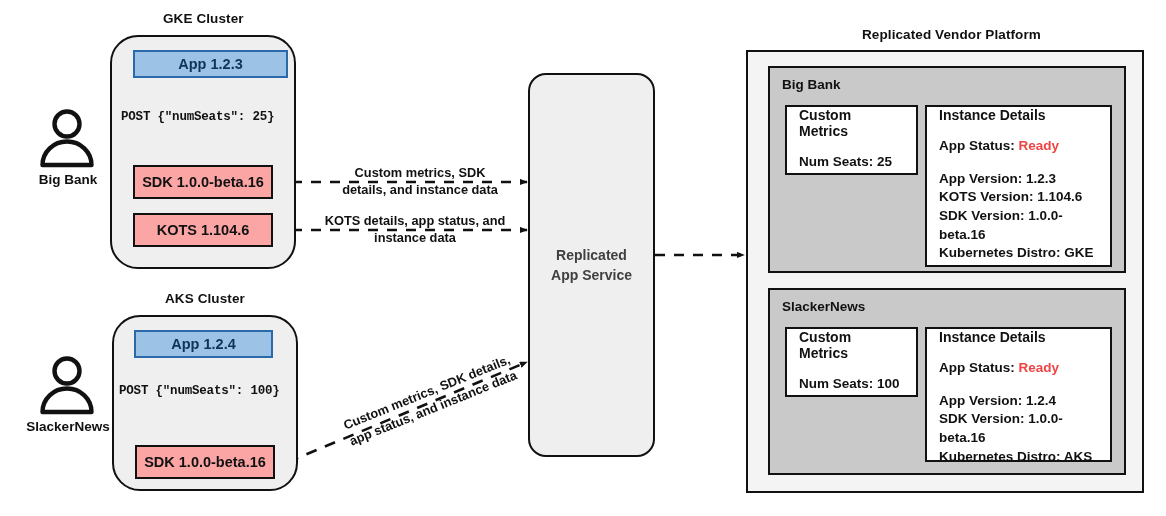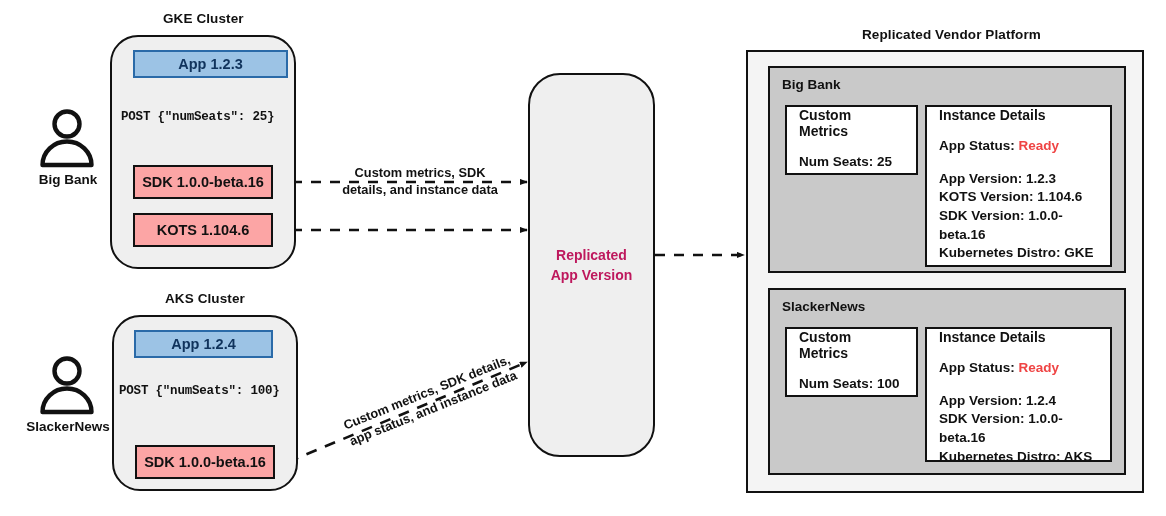--- a/index.html
+++ b/index.html
@@ -20,23 +20,23 @@
        font-weight:bold;font-size:14.5px;color:#111;}
   .appbox{background:#9cc3e5;border:2.5px solid #2a6aa8;color:#10335c;
           font-size:14.5px;}
 
   .mono{position:absolute;font-family:"Liberation Mono",monospace;
         font-size:12.5px;font-weight:bold;color:#111;white-space:nowrap;
         letter-spacing:-0.2px;}
 
   
   .service{position:absolute;background:#efefef;border:2.5px solid #111;
-           border-radius:32px;box-sizing:border-box;display:flex;
+           border-radius:18px;box-sizing:border-box;display:flex;
            align-items:center;justify-content:center;text-align:center;
-           font-weight:bold;font-size:14px;line-height:1.45;color:#be185d;}
+           font-weight:bold;font-size:14px;line-height:1.45;color:#404040;}
 
   
   .vp-outer{position:absolute;background:#f4f4f4;border:2.5px solid #111;
             box-sizing:border-box;}
   .vp-inner{position:absolute;background:#c9c9c9;border:2.5px solid #111;
             box-sizing:border-box;}
   .vp-inner-title{position:absolute;font-weight:bold;font-size:13.5px;color:#111;}
   .card{position:absolute;background:#fff;border:2.5px solid #111;
         box-sizing:border-box;padding:0 12px;}
   .card h4{margin:0 0 14px 0;font-size:14px;font-weight:bold;color:#111;}
@@ -114,27 +114,28 @@
   <div class="cluster" style="left:112px;top:315px;width:186px;height:176px;"></div>
 
   <div class="box appbox" style="left:134px;top:330px;width:139px;height:28px;">App 1.2.4</div>
 
   <div class="mono" style="left:119px;top:384px;">POST {"numSeats": 100}</div>
 
   <div class="box" style="left:135px;top:445px;width:140px;height:34px;">SDK 1.0.0-beta.16</div>
 
   <div class="edge-lbl" style="left:332px;top:164px;width:176px;">Custom metrics, SDK details, and instance data</div>
 
+  <div class="edge-lbl" style="left:318px;top:212px;width:194px;">KOTS details, app status, and instance data</div>
 
   <div class="edge-lbl rot" style="left:337px;top:383px;width:186px;transform:rotate(-22deg);">Custom metrics, SDK details, app status, and instance data</div>
 
   <div class="service" style="left:528px;top:73px;width:127px;height:384px;">
     <div>
       <span>Replicated</span><br>
-      <span>App Version</span>
+      <span>App Service</span>
     </div>
   </div>
 
   <div class="lbl" style="left:862px;top:27px;">Replicated Vendor Platform</div>
 
   <div class="vp-outer" style="left:746px;top:50px;width:398px;height:443px;"></div>
 
   <div class="vp-inner" style="left:768px;top:66px;width:358px;height:207px;"></div>
   <div class="vp-inner-title" style="left:782px;top:77px;">Big Bank</div>
 

